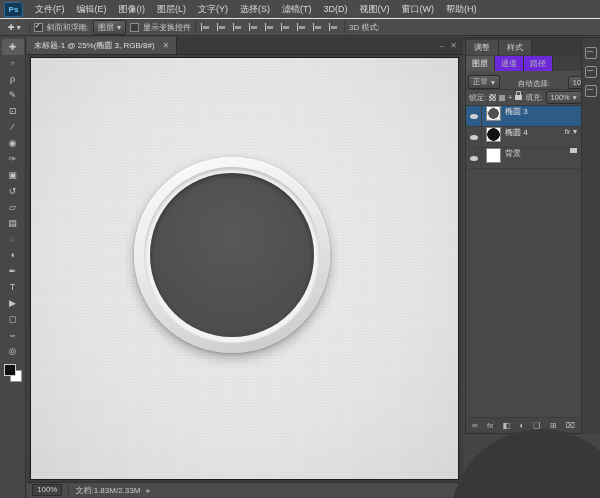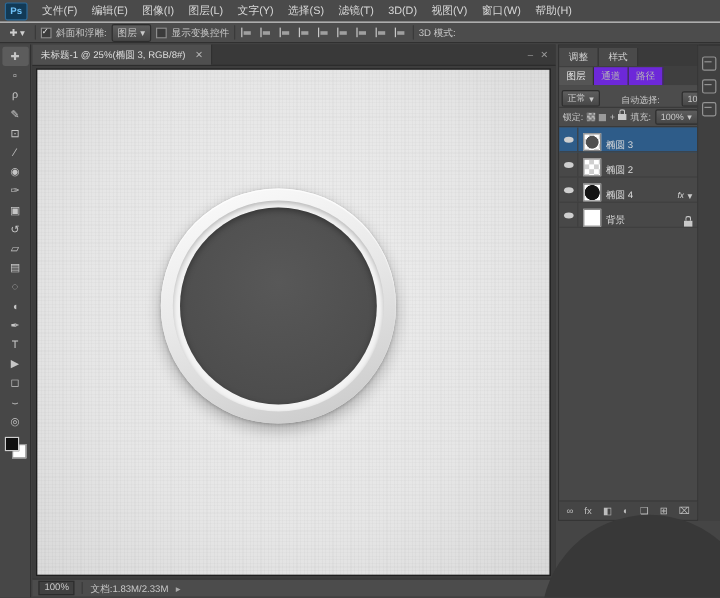--- a/index.html
+++ b/index.html
@@ -81,21 +81,21 @@
              color:#c9c9c9;background:#4c4c4c;border-bottom:1px solid #3a3a3a;overflow:hidden;white-space:nowrap}
   .lock-row{height:15px;display:flex;align-items:center;gap:3px;padding:0 3px;font-size:7.5px;
             color:#c9c9c9;background:#4c4c4c;border-bottom:1px solid #3a3a3a;overflow:hidden;white-space:nowrap}
   .mini-checker{width:7px;height:7px;background:conic-gradient(#b8b8b8 0 25%,#777 0 50%,#b8b8b8 0 75%,#777 0);
                 background-size:4px 4px;flex:none}
   .mini-sq{width:6px;height:6px;background:#9a9a9a;flex:none}
   .lock{position:relative;width:7px;height:5px;background:#c9c9c9;display:inline-block;flex:none}
   .lock::before{content:"";position:absolute;left:1px;top:-4px;width:3px;height:3px;
                 border:1px solid #c9c9c9;border-bottom:none;border-radius:2px 2px 0 0}
   .layer-list{flex:1;background:#484848;overflow:hidden}
-  .layer-row{height:20px;display:flex;align-items:flex-end;border-bottom:1px solid #3f3f3f;
+  .layer-row{height:20px;display:flex;align-items:flex-start;border-bottom:1px solid #3f3f3f;
              font-size:8px;color:#dcdcdc;overflow:hidden;white-space:nowrap}
   .layer-row.selected{background:#2e5c89}
   .eye-cell{width:15px;height:100%;display:flex;align-items:center;justify-content:center;
             border-right:1px solid #3f3f3f;flex:none}
   .eye{width:8px;height:5px;background:#cfcfcf;border-radius:50%}
   .thumb{width:15px;height:15px;margin:0 4px;flex:none;border:1px solid #888;box-sizing:border-box;background:#fff}
   .checker{background-image:conic-gradient(#cfcfcf 0 25%,#ffffff 0 50%,#cfcfcf 0 75%,#ffffff 0);
            background-size:8px 8px}
   .thumb-e3{background-image:radial-gradient(circle at 50% 50%, #4f4f4f 0 5px, rgba(0,0,0,0) 5.5px),
             conic-gradient(#cfcfcf 0 25%,#ffffff 0 50%,#cfcfcf 0 75%,#ffffff 0);
@@ -296,27 +296,20 @@
         <span class="eye-cell">
             <span class="eye"></span>
           </span>
         <span class="thumb thumb-e3"></span>
         <span class="lname">椭圆 3</span>
       </div>
       <div class="layer-row">
         <span class="eye-cell">
             <span class="eye"></span>
           </span>
-        <span class="thumb checker"></span>
-        <span class="lname">椭圆 2</span>
-      </div>
-      <div class="layer-row">
-        <span class="eye-cell">
-            <span class="eye"></span>
-          </span>
         <span class="thumb thumb-e1"></span>
         <span class="lname">椭圆 4</span>
         <span class="row-right">
           <span class="fx-badge">fx</span>
           <span>▾</span>
         </span>
       </div>
       <div class="layer-row">
         <span class="eye-cell">
             <span class="eye"></span>

